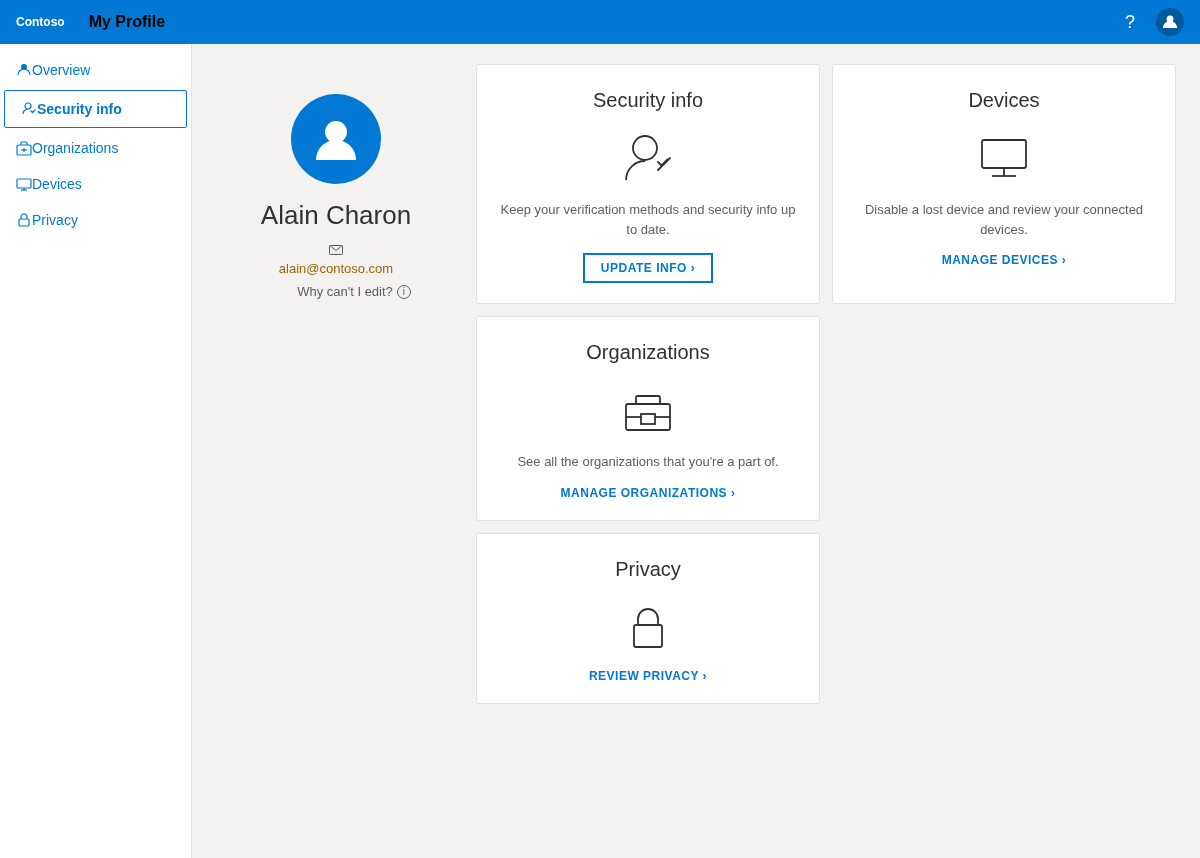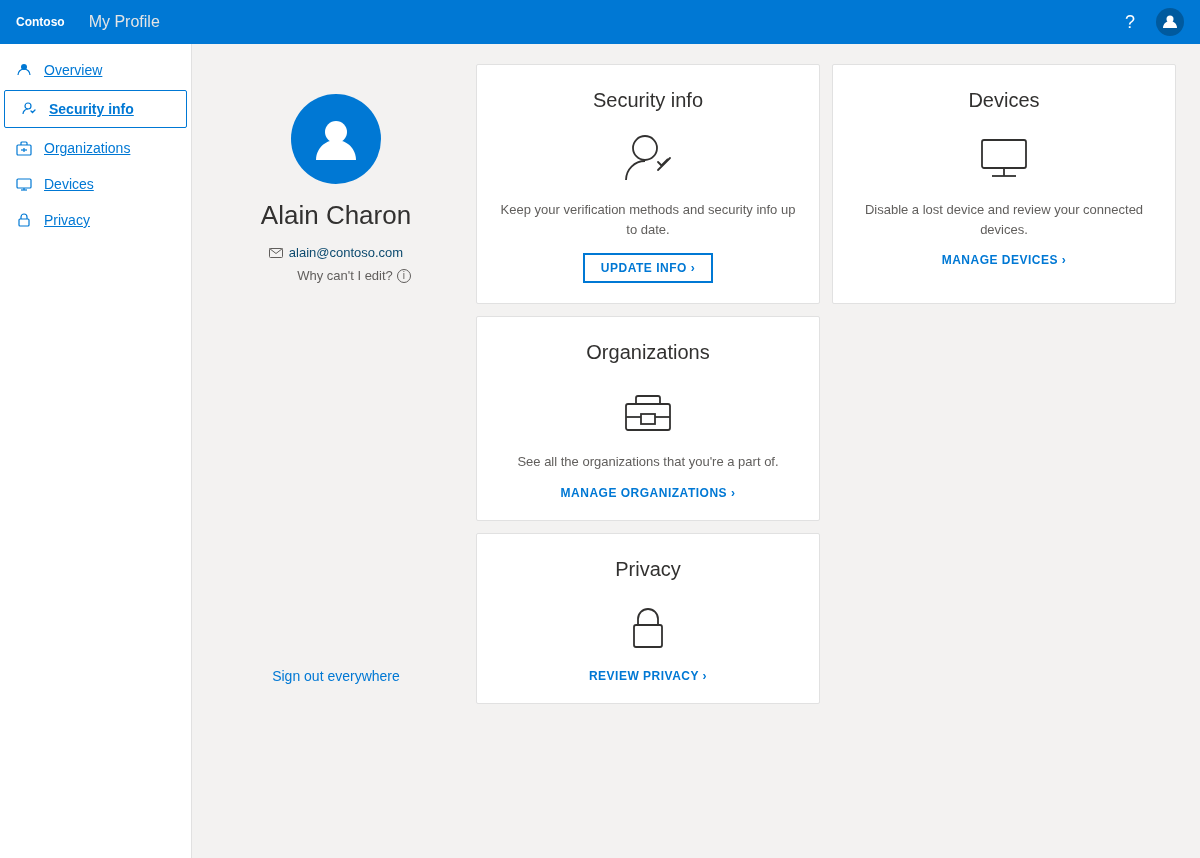--- a/index.html
+++ b/index.html
@@ -9,45 +9,44 @@
     .topnav {
       background: #0078d4;
       height: 44px;
       display: flex;
       align-items: center;
       padding: 0 16px;
       justify-content: space-between;
     }
     .topnav-left { display: flex; align-items: center; gap: 24px; }
     .topnav-brand { color: #fff; font-size: 12px; font-weight: 600; }
-    .topnav-title { color: #e5e5e5; font-size: 16px; font-weight: 400; }
+    .topnav-title { color: #000000; font-size: 16px; font-weight: 700; }
     .topnav-right { display: flex; align-items: center; gap: 12px; }
     .topnav-icon { color: #fff; font-size: 18px; cursor: pointer; width: 28px; height: 28px; display: flex; align-items: center; justify-content: center; border-radius: 50%; }
     .avatar-circle {
       width: 28px; height: 28px; border-radius: 50%; background: #005a9e;
       display: flex; align-items: center; justify-content: center; color: #fff; font-size: 13px; cursor: pointer;
     }
 
     
     .layout { display: flex; height: calc(858px - 44px); }
 
     
     .sidebar {
       width: 192px;
       background: #fff;
       border-right: 1px solid #e1e1e1;
       padding-top: 8px;
       flex-shrink: 0;
       overflow-y: auto;
     }
     .sidebar-item {
-      display: flex; align-items: center; gap: 12px;
+      display: flex; align-items: center; gap: 0;
       padding: 10px 16px; cursor: pointer; font-size: 14px; color: #0078d4;
       position: relative;
-      text-decoration: underline;
     }
     .sidebar-item.active {
       background: #fff;
       font-weight: 600;
       color: #0078d4;
       border: 1px solid #0078d4;
       border-radius: 2px;
       margin: 2px 4px;
     }
     .sidebar-item-icon { font-size: 14px; color: #0078d4; flex-shrink: 0; }
@@ -75,21 +74,21 @@
       align-items: center;
       padding-top: 30px;
     }
     .avatar-large {
       width: 90px; height: 90px; border-radius: 50%; background: #0078d4;
       display: flex; align-items: center; justify-content: center;
       margin-bottom: 16px;
     }
     .avatar-large svg { fill: #fff; }
     .profile-name { font-size: 26px; color: #323130; font-weight: 400; margin-bottom: 14px; text-align: center; }
-    .profile-email { display: flex; align-items: center; gap: 6px; font-size: 13px; color: #0c4a6e; margin-bottom: 8px; }
+    .profile-email { display: flex; align-items: center; gap: 6px; font-size: 13px; color: #a16207; margin-bottom: 8px; flex-direction: column; }
     .profile-edit-link { font-size: 13px; color: #605e5c; display: flex; align-items: center; gap: 4px; cursor: pointer; margin-left: 36px; }
     .profile-edit-link .info-icon { width: 14px; height: 14px; border-radius: 50%; border: 1px solid #605e5c; display: inline-flex; align-items: center; justify-content: center; font-size: 10px; color: #605e5c; }
     .sign-out-link { margin-top: auto; padding-top: 60px; color: #0078d4; font-size: 14px; cursor: pointer; text-decoration: none; padding-bottom: 20px; }
 
     
     .cards-area {
       flex: 1;
     }
     .cards-grid {
       display: grid;
@@ -229,21 +228,20 @@
           <svg width="14" height="10" viewBox="0 0 14 10" fill="none" stroke="#605e5c" stroke-width="1">
             <rect x="0.5" y="0.5" width="13" height="9" rx="1"></rect>
             <polyline points="0.5,0.5 7,5.5 13.5,0.5"></polyline>
           </svg>
           <span>alain@contoso.com</span>
         </div>
         <div class="profile-edit-link">
           <span>Why can't I edit?</span>
           <span class="info-icon">i</span>
         </div>
-        <a class="sign-out-link">Sign out everywhere</a>
       </div>
 
       <div class="cards-area">
         <div class="cards-grid">
 
           <div class="card">
             <div class="card-title">Security info</div>
             <div class="card-icon">
               <svg width="60" height="60" viewBox="0 0 60 60" fill="none" stroke="#323130" stroke-width="1.8">
                 <circle cx="27" cy="20" r="12"></circle>

